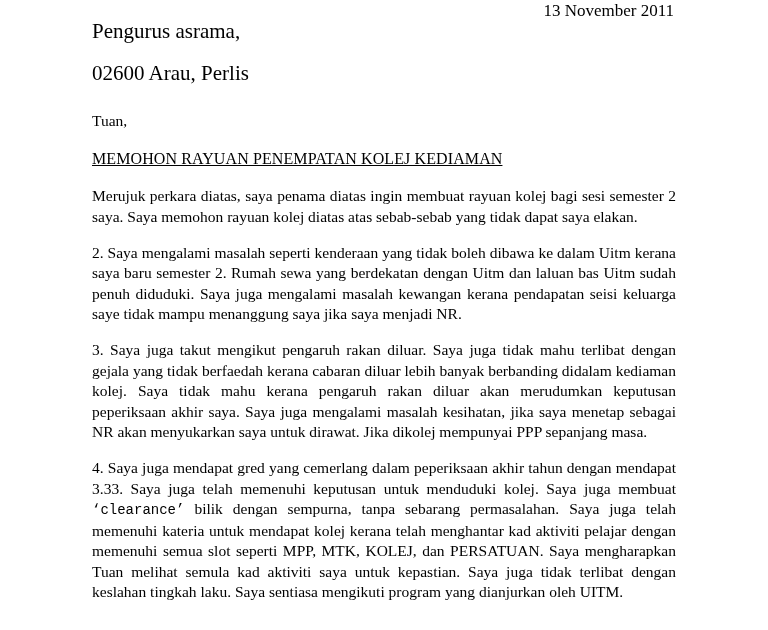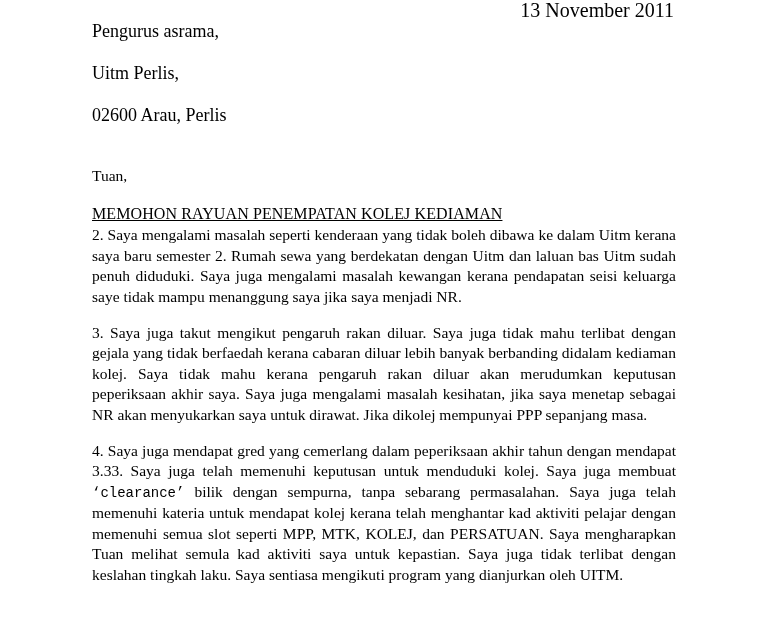--- a/index.html
+++ b/index.html
@@ -28,32 +28,32 @@
     align-items: flex-start;
     padding-top: 0;
   }
   .sender-block {
     font-size: 15.5px;
     line-height: 21px;
     white-space: pre-line;
   }
   .sender-line {
     display: block;
-    font-size: 18px;
+    font-size: 21px;
     line-height: 21px;
   }
   .date {
-    font-size: 20px;
+    font-size: 17px;
     line-height: 21px;
     text-align: left;
     padding-right: 2px;
   }
   .salutation {
     font-size: 15.5px;
-    margin-top: 20px;
+    margin-top: 7px;
   }
   .subject {
     font-size: 16px;
     margin-top: 20px;
     text-decoration: underline;
     letter-spacing: 0.1px;
   }
   .body-para {
     font-size: 15.5px;
     line-height: 20.5px;
@@ -69,30 +69,30 @@
   }
 </style>
 </head>
 <body>
 
 <div class="page">
 
   <div class="header-row">
     <div class="sender-block">
       <span class="sender-line">Pengurus asrama,</span>
-      <span class="sender-line">Uitm Perlis,</span>
       <span class="sender-line">02600 Arau, Perlis</span>
     </div>
     <div class="date">13 November 2011</div>
   </div>
 
   <div class="salutation">Tuan,</div>
 
   <div class="subject">MEMOHON RAYUAN PENEMPATAN KOLEJ KEDIAMAN</div>
 
+  <p class="body-para first">Merujuk perkara diatas, saya penama diatas ingin membuat rayuan kolej bagi sesi semester 2 saya. Saya memohon rayuan kolej diatas atas sebab-sebab yang tidak dapat saya elakan.</p>
 
   <p class="body-para">2. Saya mengalami masalah seperti kenderaan yang tidak boleh dibawa ke dalam Uitm kerana saya baru semester 2. Rumah sewa yang berdekatan dengan Uitm dan laluan bas Uitm sudah penuh diduduki. Saya juga mengalami masalah kewangan kerana pendapatan seisi keluarga saye tidak mampu menanggung saya jika saya menjadi NR.</p>
 
   <p class="body-para">3. Saya juga takut mengikut pengaruh rakan diluar. Saya juga tidak mahu terlibat dengan gejala yang tidak berfaedah kerana cabaran diluar lebih banyak berbanding didalam kediaman kolej. Saya tidak mahu kerana pengaruh rakan diluar akan merudumkan keputusan peperiksaan akhir saya. Saya juga mengalami masalah kesihatan, jika saya menetap sebagai NR akan menyukarkan saya untuk dirawat. Jika dikolej mempunyai PPP sepanjang masa.</p>
 
   <p class="body-para"><span>4. Saya juga mendapat gred yang cemerlang dalam peperiksaan akhir tahun dengan mendapat 3.33. Saya juga telah memenuhi keputusan untuk menduduki kolej. Saya juga membuat </span><span class="mono">‘clearance’</span><span> bilik dengan sempurna, tanpa sebarang permasalahan. Saya juga telah memenuhi kateria untuk mendapat kolej kerana telah menghantar kad aktiviti pelajar dengan memenuhi semua slot seperti MPP, MTK, KOLEJ, dan PERSATUAN. Saya mengharapkan Tuan melihat semula kad aktiviti saya untuk kepastian. Saya juga tidak terlibat dengan keslahan tingkah laku. Saya sentiasa mengikuti program yang dianjurkan oleh UITM.</span></p>
 
 </div>
 
 </body></html>

